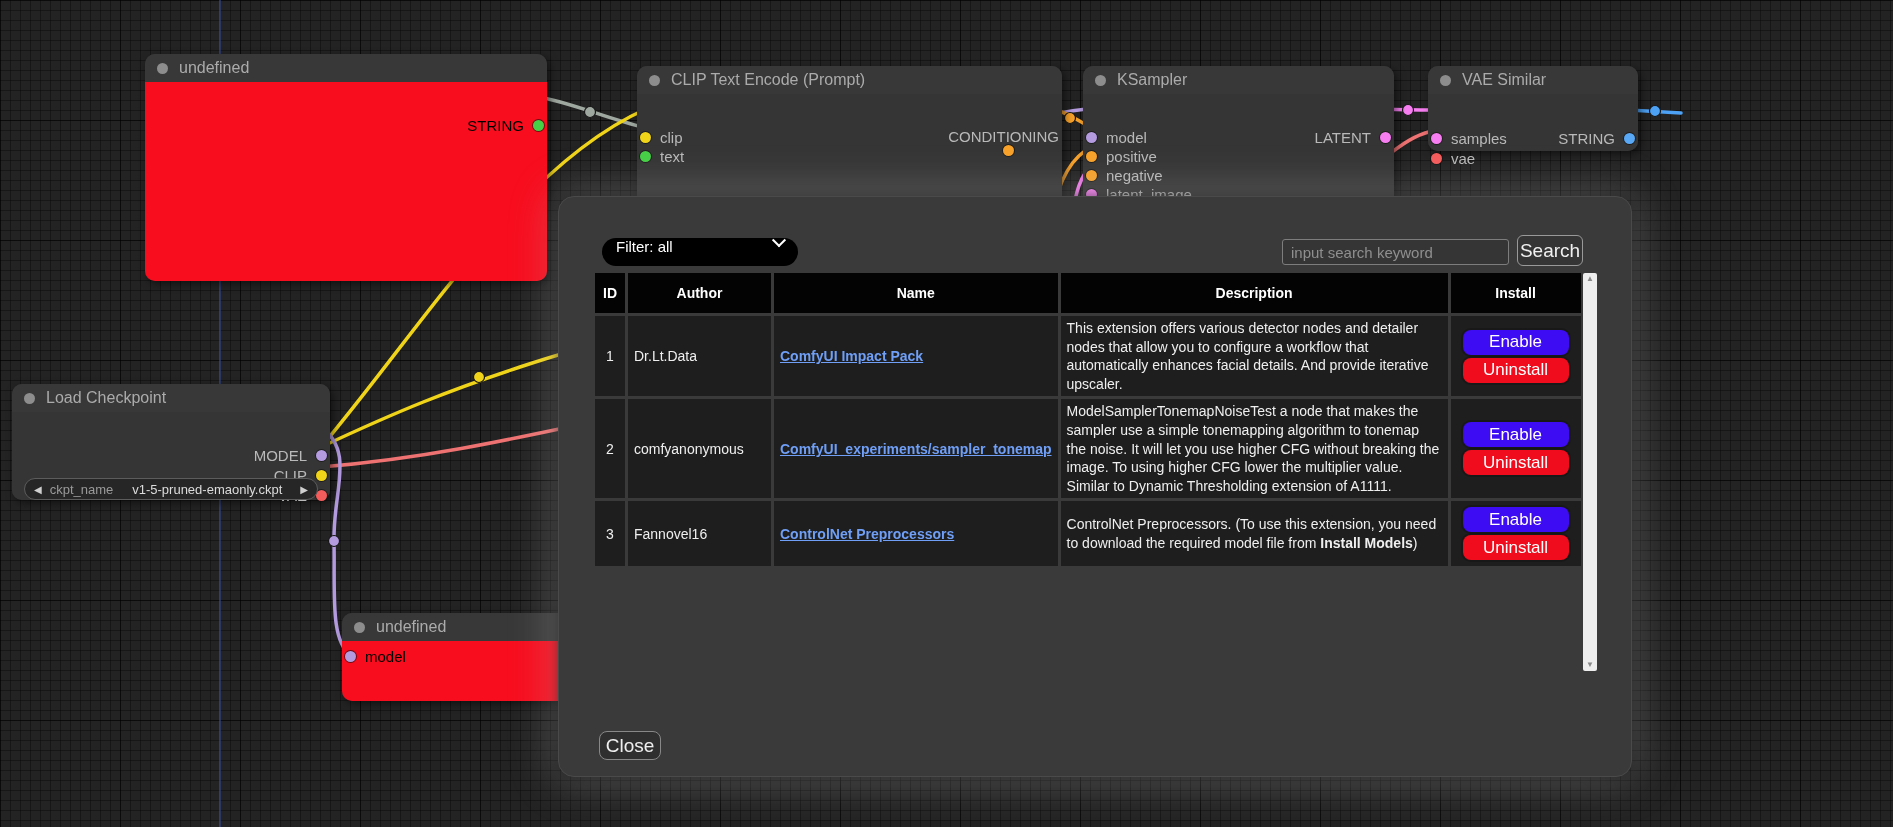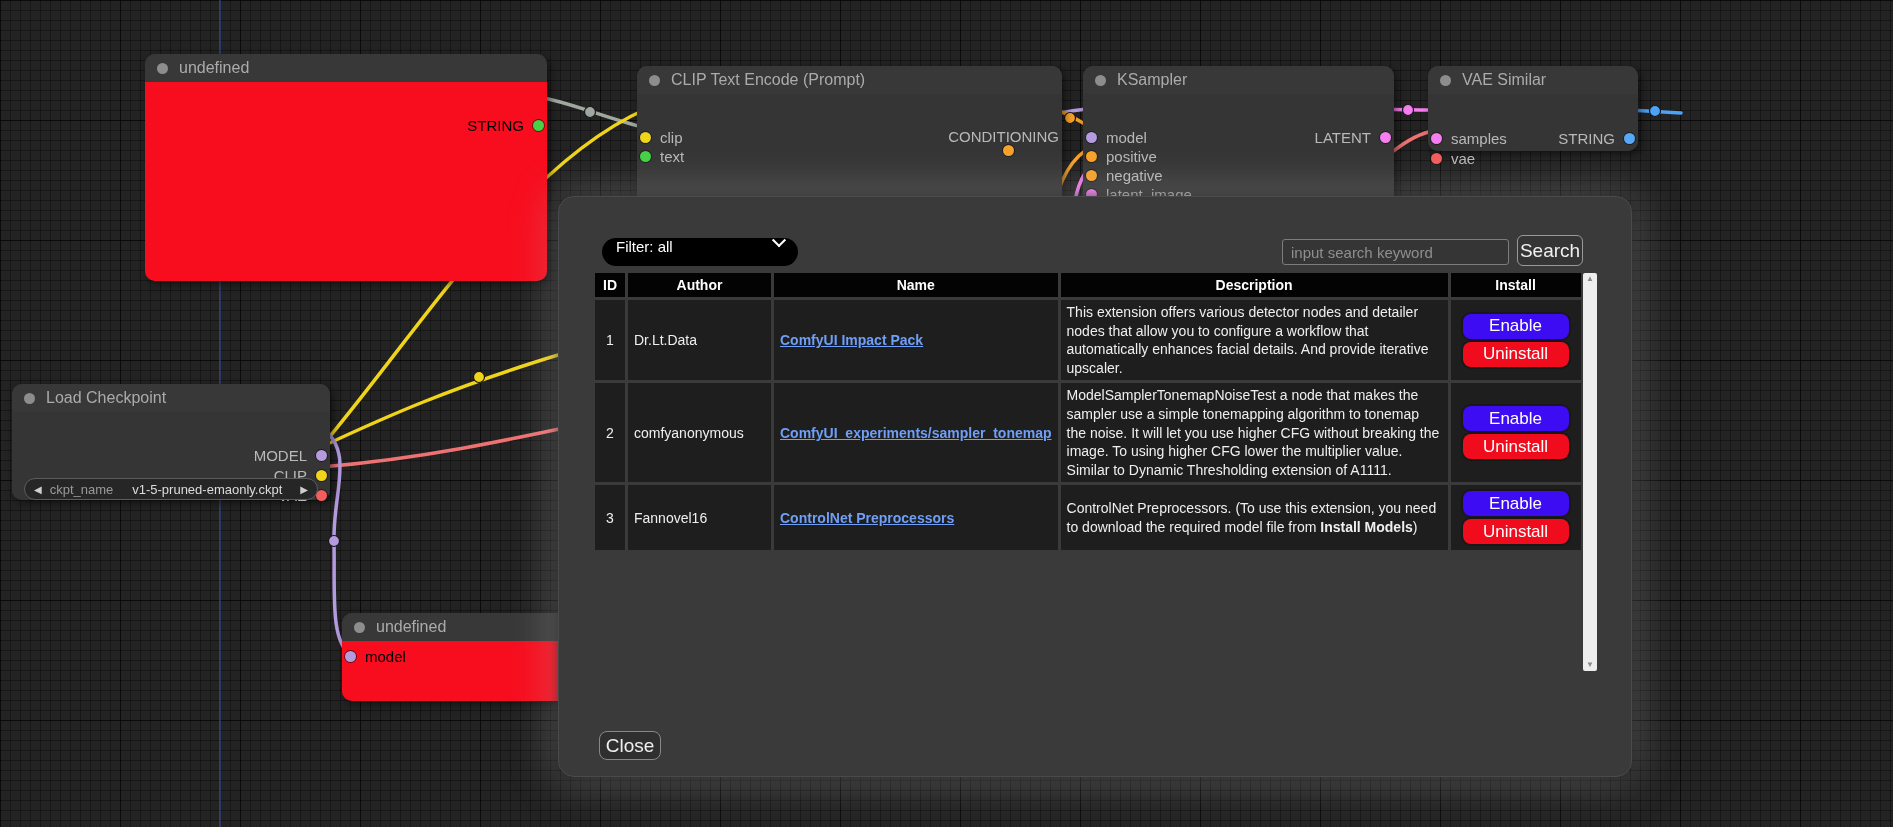--- a/index.html
+++ b/index.html
@@ -56,21 +56,21 @@
     color:#fff;font-size:15px;cursor:pointer;}
   .chev{margin-left:auto;width:8px;height:8px;border-right:2px solid #fff;border-bottom:2px solid #fff;
     transform:rotate(45deg) translate(-2px,-2px);}
   #search-input{position:absolute;left:723px;top:42px;width:227px;height:26px;background:#353535;
     border:1px solid #7d7d7d;border-radius:3px;color:#d946ef;font-size:15px;padding:0 8px;box-sizing:border-box;}
   #search-input::placeholder{color:#8f8f8f;}
   #search-btn{position:absolute;left:958px;top:38px;width:66px;height:31px;background:#353535;
     border:1px solid #999;border-radius:6px;color:#f0f0f0;font-size:19px;cursor:pointer;padding:0;}
   #tablewrap{position:absolute;left:36px;top:76px;width:1002px;height:398px;overflow:hidden;}
   table#exts{border-collapse:separate;border-spacing:3px;margin:-3px 0 0 -3px;table-layout:fixed;}
-  #exts th{background:#030303;color:#fff;font-size:14px;font-weight:bold;height:24px;padding:0 2px;}
+  #exts th{background:#030303;color:#fff;font-size:14px;font-weight:bold;height:16px;padding:12px 2px;}
   #exts td{background:#1e1e1e;color:#efefef;font-size:14px;padding:3px 6px;vertical-align:middle;}
   td.c-id{text-align:center;}
   td.c-name a{color:var(--link);font-weight:bold;text-decoration:underline;font-size:14px;white-space:nowrap;}
   td.c-desc{font-size:14px;line-height:1.33;padding:3px 5px;}
   td.c-install{text-align:center;}
   .xbtn{display:block;width:106px;height:25px;margin:3px auto;border:none;border-radius:8px;
     color:#fff;font-size:17px;font-family:inherit;cursor:pointer;padding:0;
     box-shadow:0 0 0 2px rgba(20,20,20,.55);}
   .btn-enable{background:var(--enable-button);}
   .btn-uninstall{background:var(--uninstall-button);}

